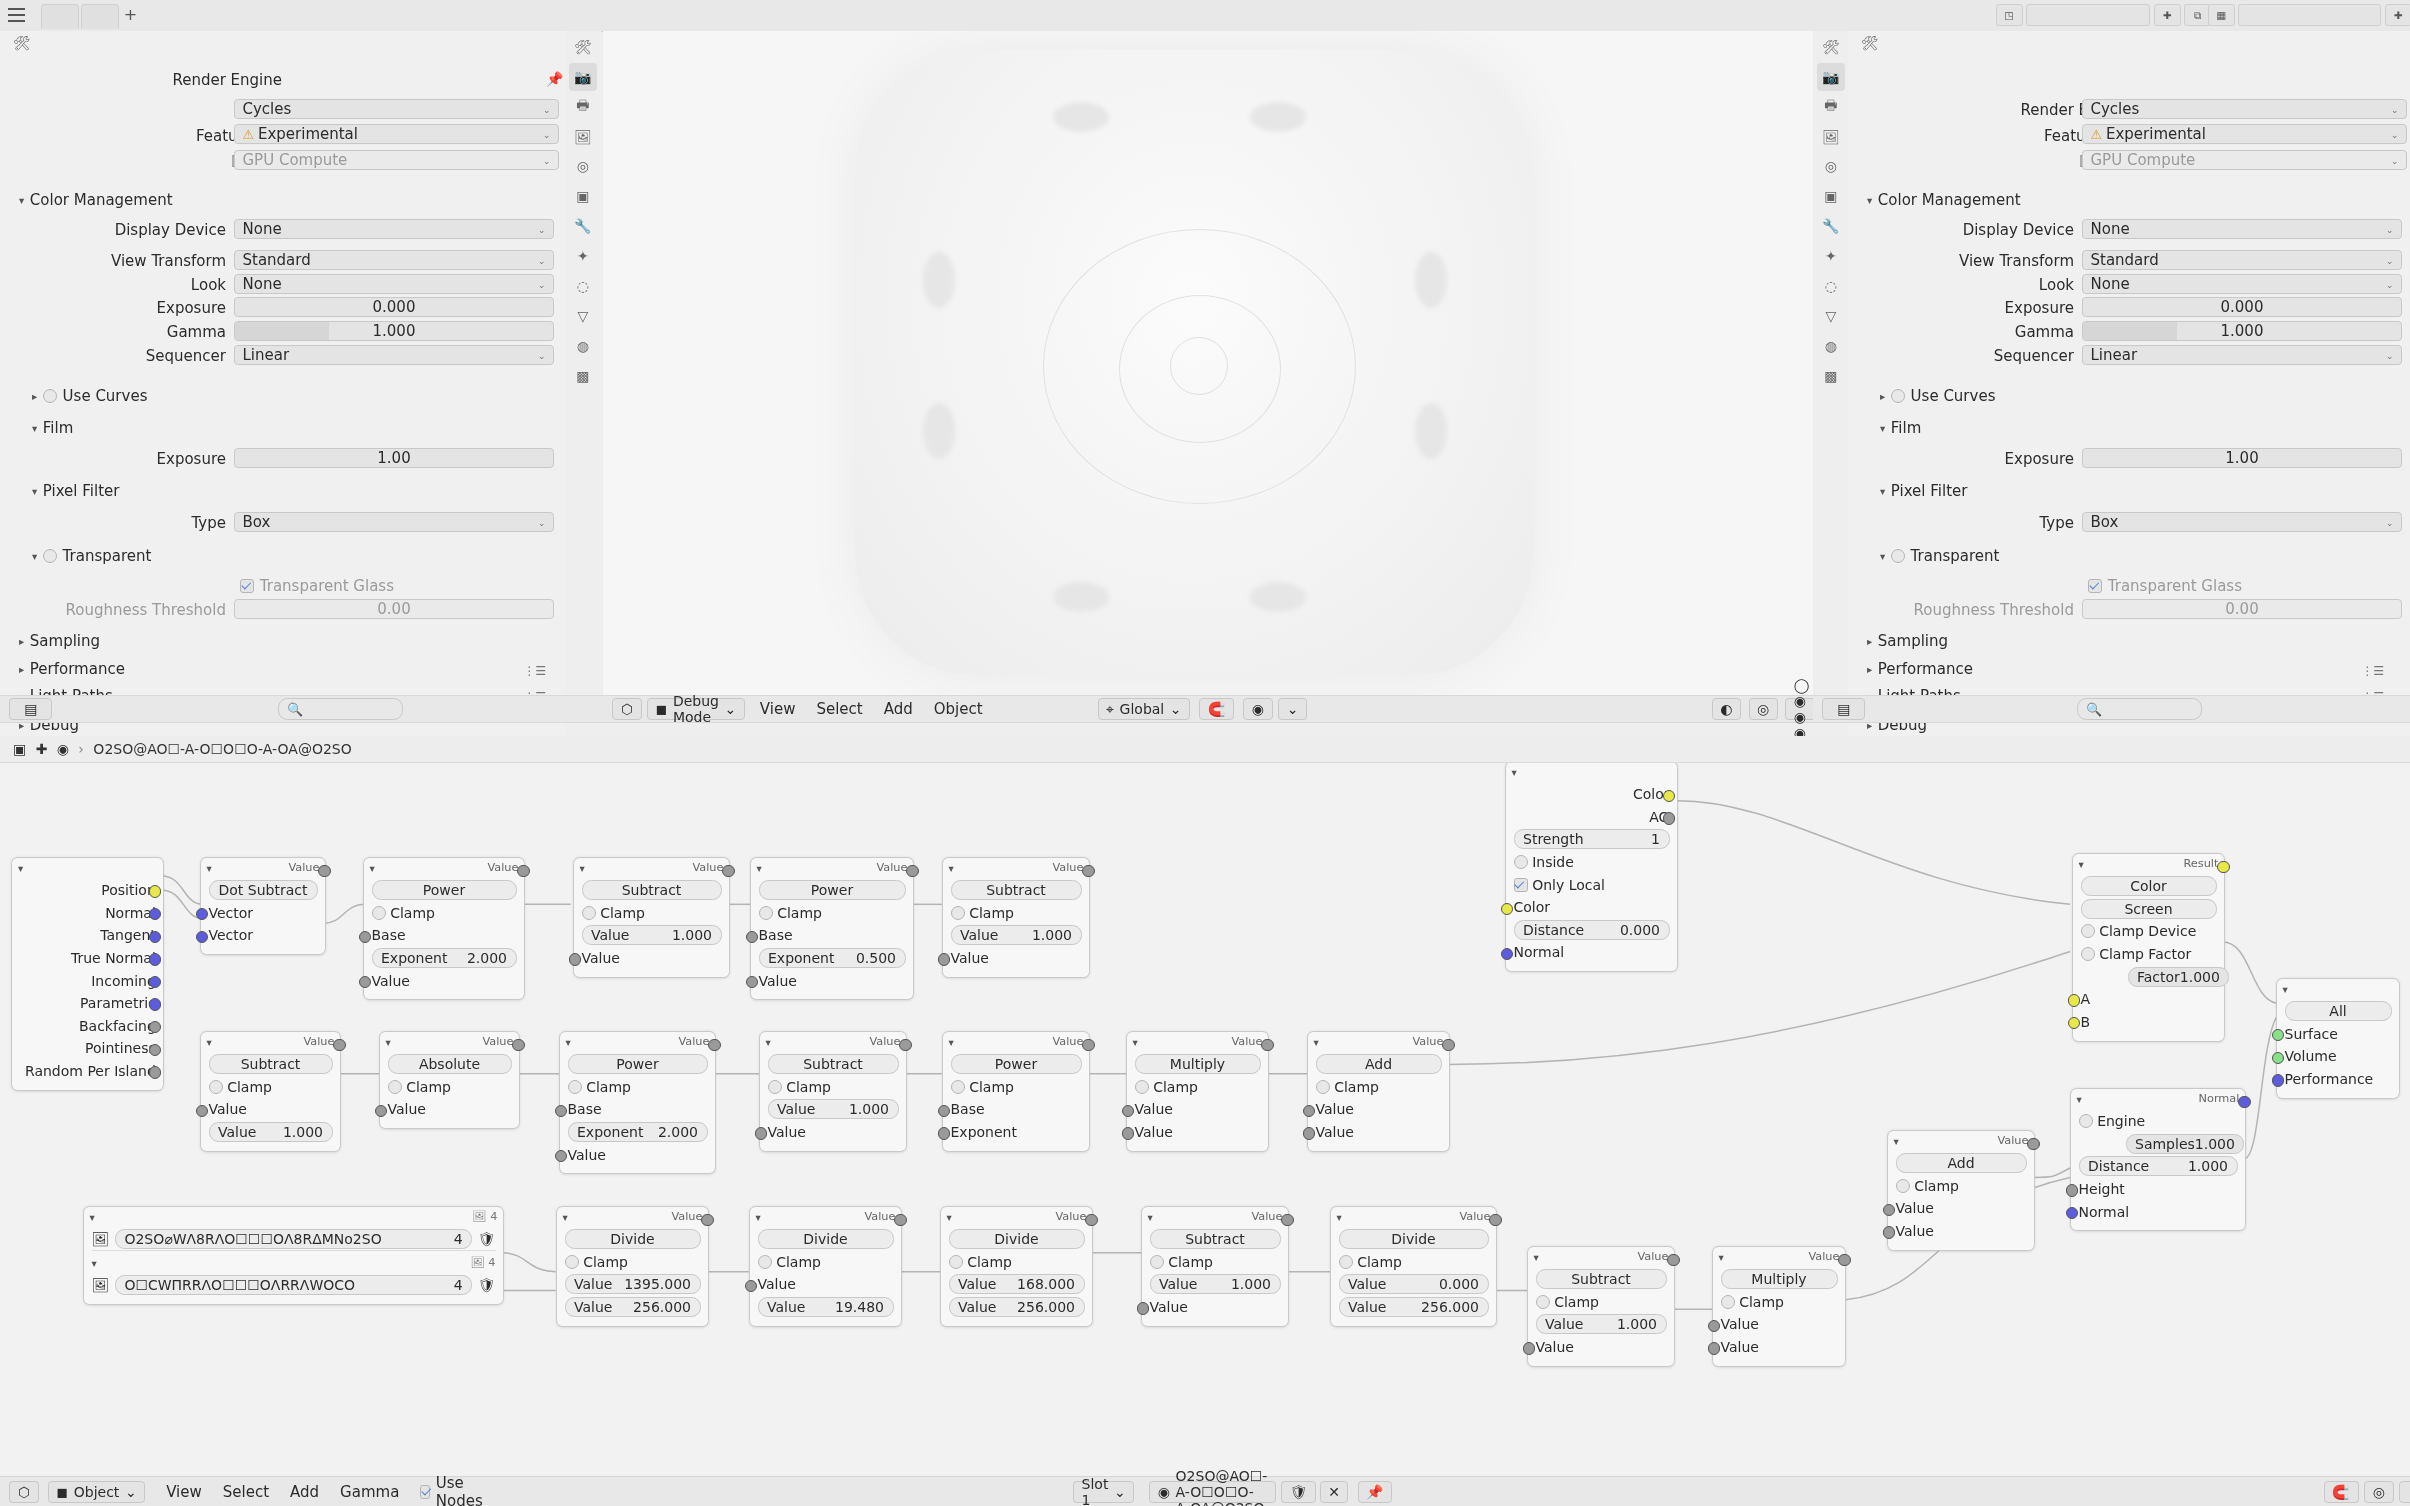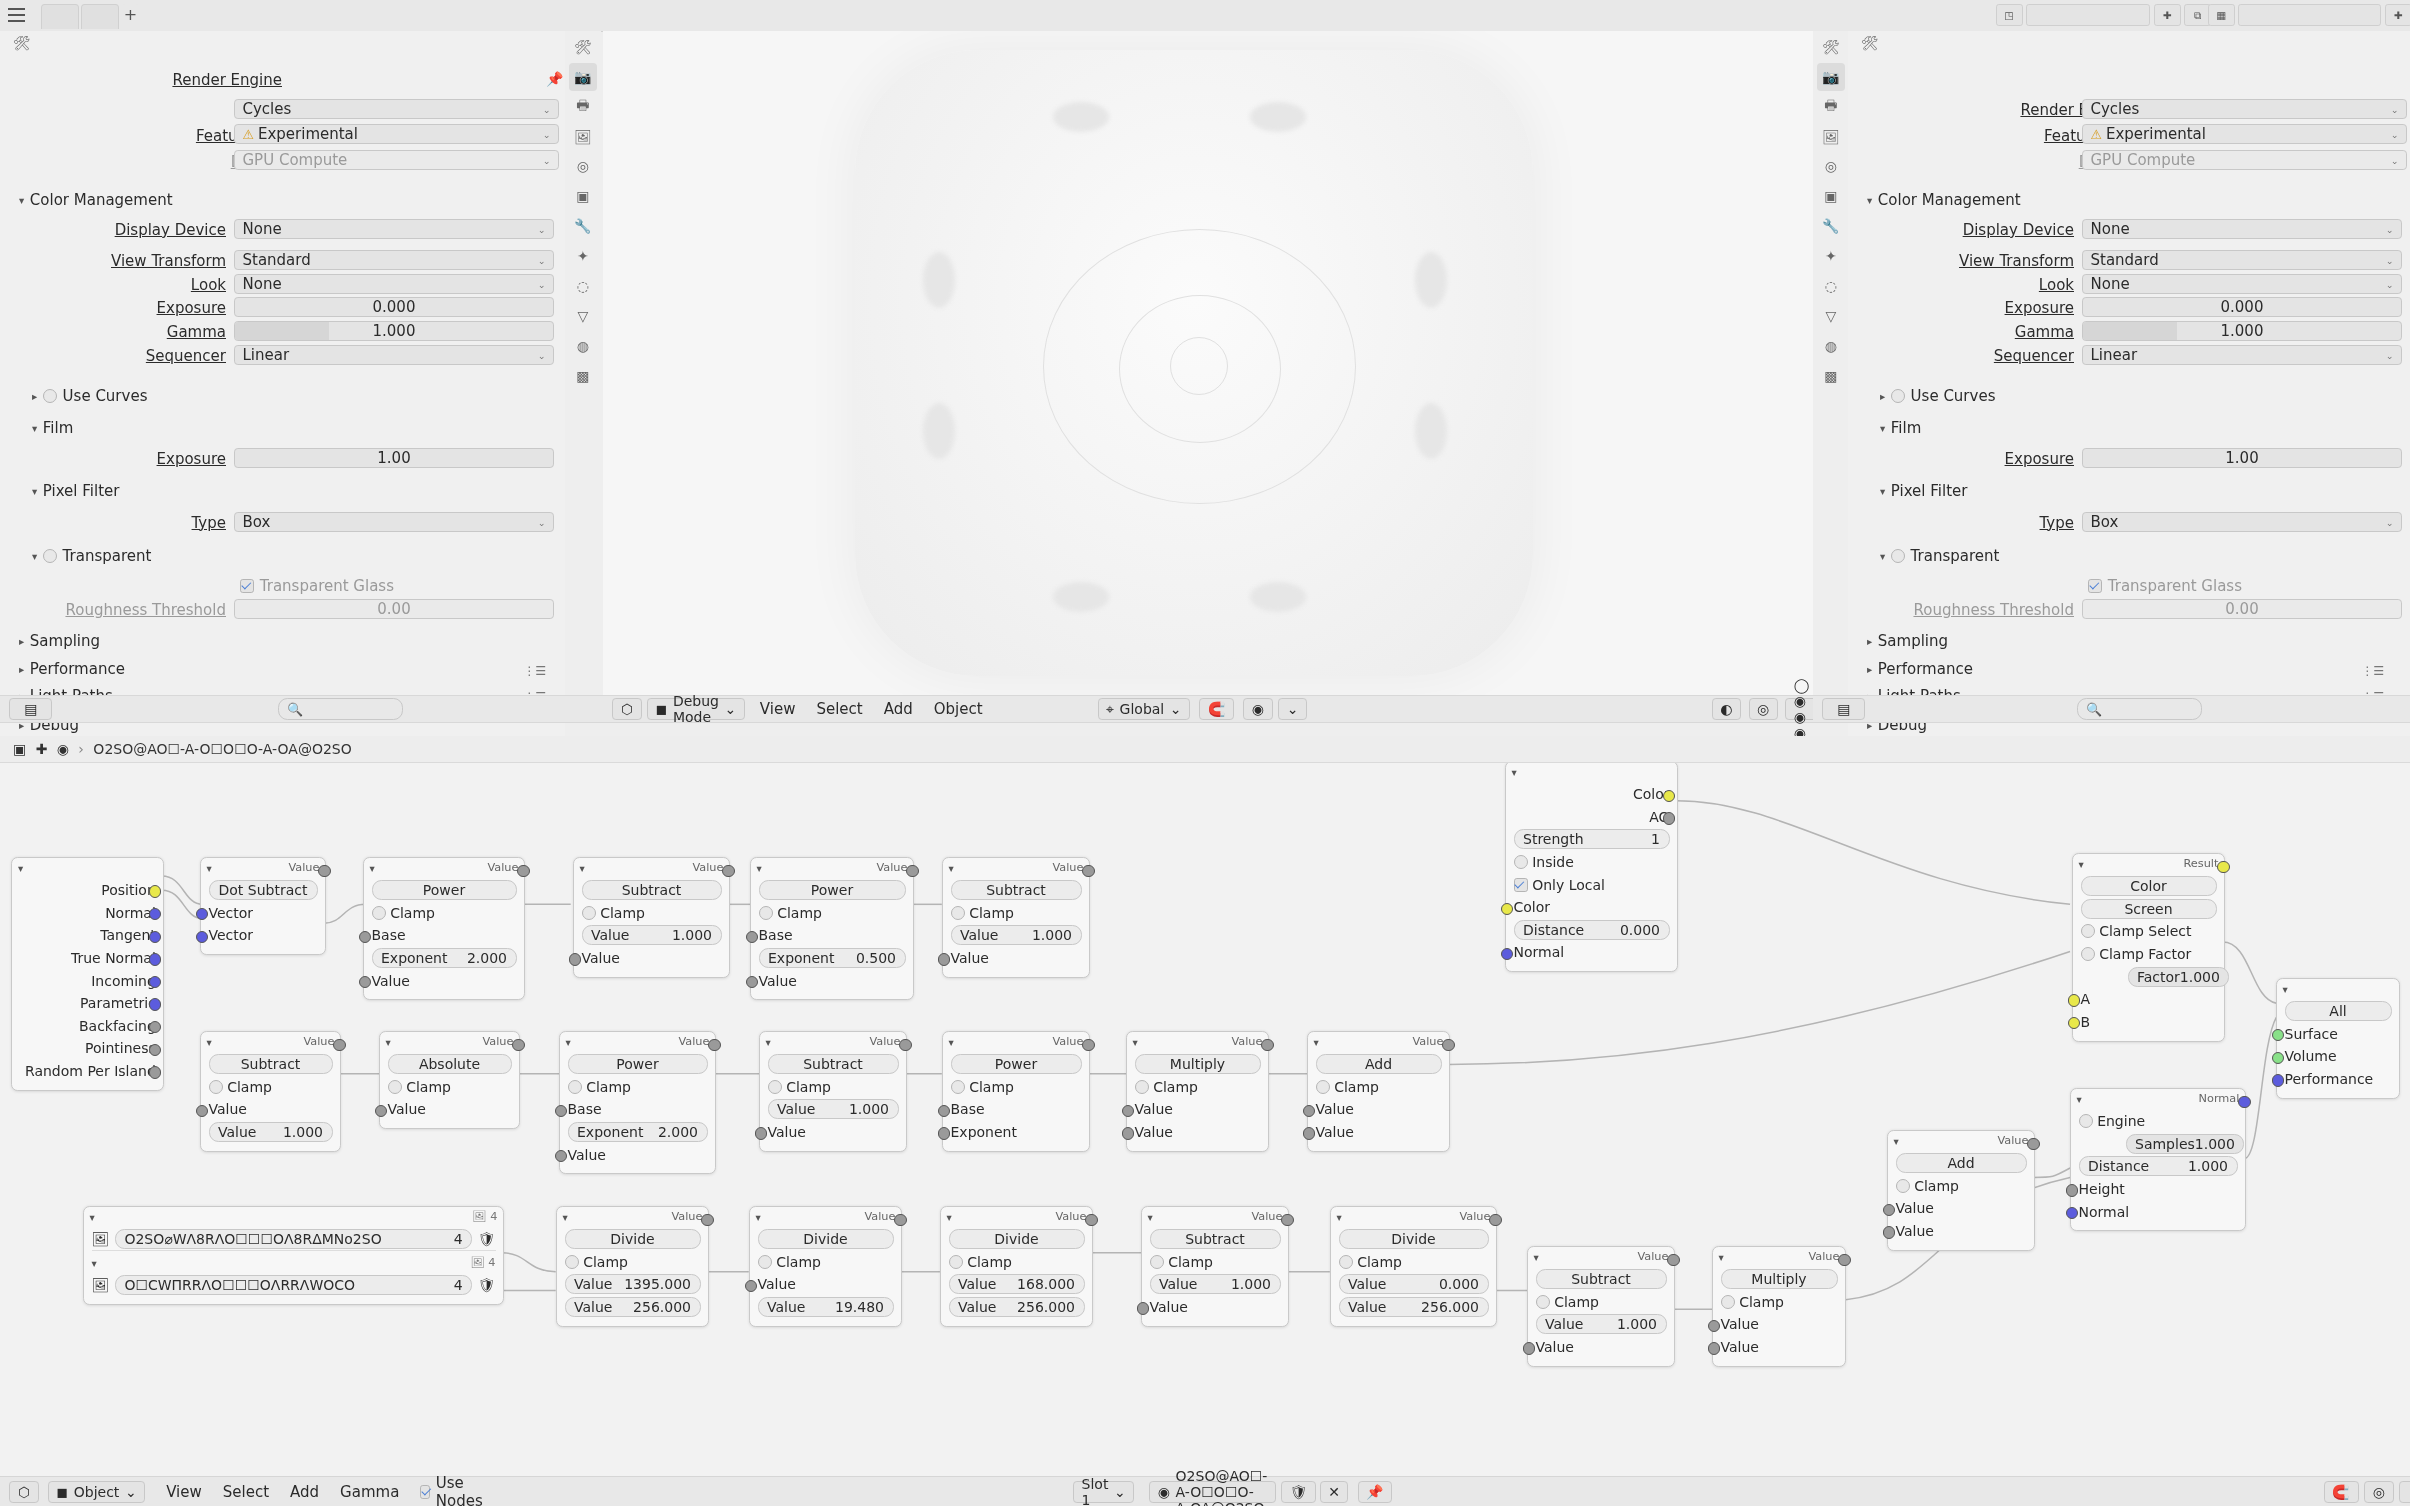--- a/index.html
+++ b/index.html
@@ -13,21 +13,21 @@
   .tab{position:absolute;top:3.8px;height:24.5px;border:0.9px solid #d0d0d0;border-bottom:none;background:#e0e0e0;border-radius:3.8px 3.8px 0 0;}
   .tab.t1{left:41px;width:36px;}
   .tab.t2{left:81px;width:36px;}
   .tab.t3{left:121px;width:19px;background:#e8e8e8;border:none;color:#555;text-align:center;line-height:22.6px;font-size:16px;}
   .tr-group{position:absolute;top:4.7px;height:21px;display:flex;align-items:center;gap:3.8px;}
   .mini-field{height:20px;border:0.9px solid #cfcfcf;background:#e4e4e4;border-radius:2.8px;}
   .mini-btn{width:24.5px;height:20px;border:0.9px solid #cfcfcf;background:#e4e4e4;border-radius:2.8px;display:flex;align-items:center;justify-content:center;font-size:10.4px;color:#555;}
   .propcol{position:absolute;top:31px;height:798px;background:#f0f0f0;}
 
   .row{position:absolute;height:21.7px;display:flex;align-items:center;}
-  .lbl{font-size:15px;color:#2b2b2b;text-align:center;text-decoration:underline;}
+  .lbl{font-size:15px;color:#2b2b2b;text-align:center;}
   .field{height:20px;border:0.9px solid #c8c8c8;background:#e4e4e4;border-radius:3.8px;display:flex;align-items:center;padding:0 7.5px;font-size:15px;color:#2b2b2b;box-sizing:border-box;}
   .field.disabled{color:#9a9a9a;background:#eaeaea;}
   .field .chev{margin-left:auto;color:#777;font-size:9.4px;}
   .field.num{justify-content:center;position:relative;}
   .field.slider{position:relative;overflow:hidden;}
   .field.slider .fill{position:absolute;left:0;top:0;bottom:0;background:#d6d6d6;}
   .field.slider span{position:relative;z-index:2;width:100%;text-align:center;}
   .sec{position:absolute;font-size:15px;color:#2b2b2b;display:flex;align-items:center;gap:5.6px;}
   .tri{font-size:10.4px;color:#555;}
   .chk{width:12.2px;height:12.2px;border:0.9px solid #b5b5b5;background:#e4e4e4;border-radius:2.8px;display:inline-block;position:relative;}
@@ -909,21 +909,21 @@
         <div class="nrow">
             <div class="nfield center">
               <span>Color</span>
             </div>
           </div>
         <div class="nrow">
             <div class="nfield center">
               <span>Screen</span>
             </div>
           </div>
-        <div class="nrow"><span class="radio"></span>&nbsp;<span>Clamp Select</span></div>
+        <div class="nrow"><span class="radio"></span>&nbsp;<span>Clamp Device</span></div>
         <div class="nrow"><span class="radio"></span>&nbsp;<span>Clamp Factor</span></div>
         <div class="nrow">
             <div class="nfield sel">
               <span class="l">Factor</span>
               <span class="v">1.000</span>
             </div>
           </div>
         <div class="nrow">
             <span class="sock in s-yellow" style="top:6.6px;left:-13px;"></span>
             <span>A</span>

